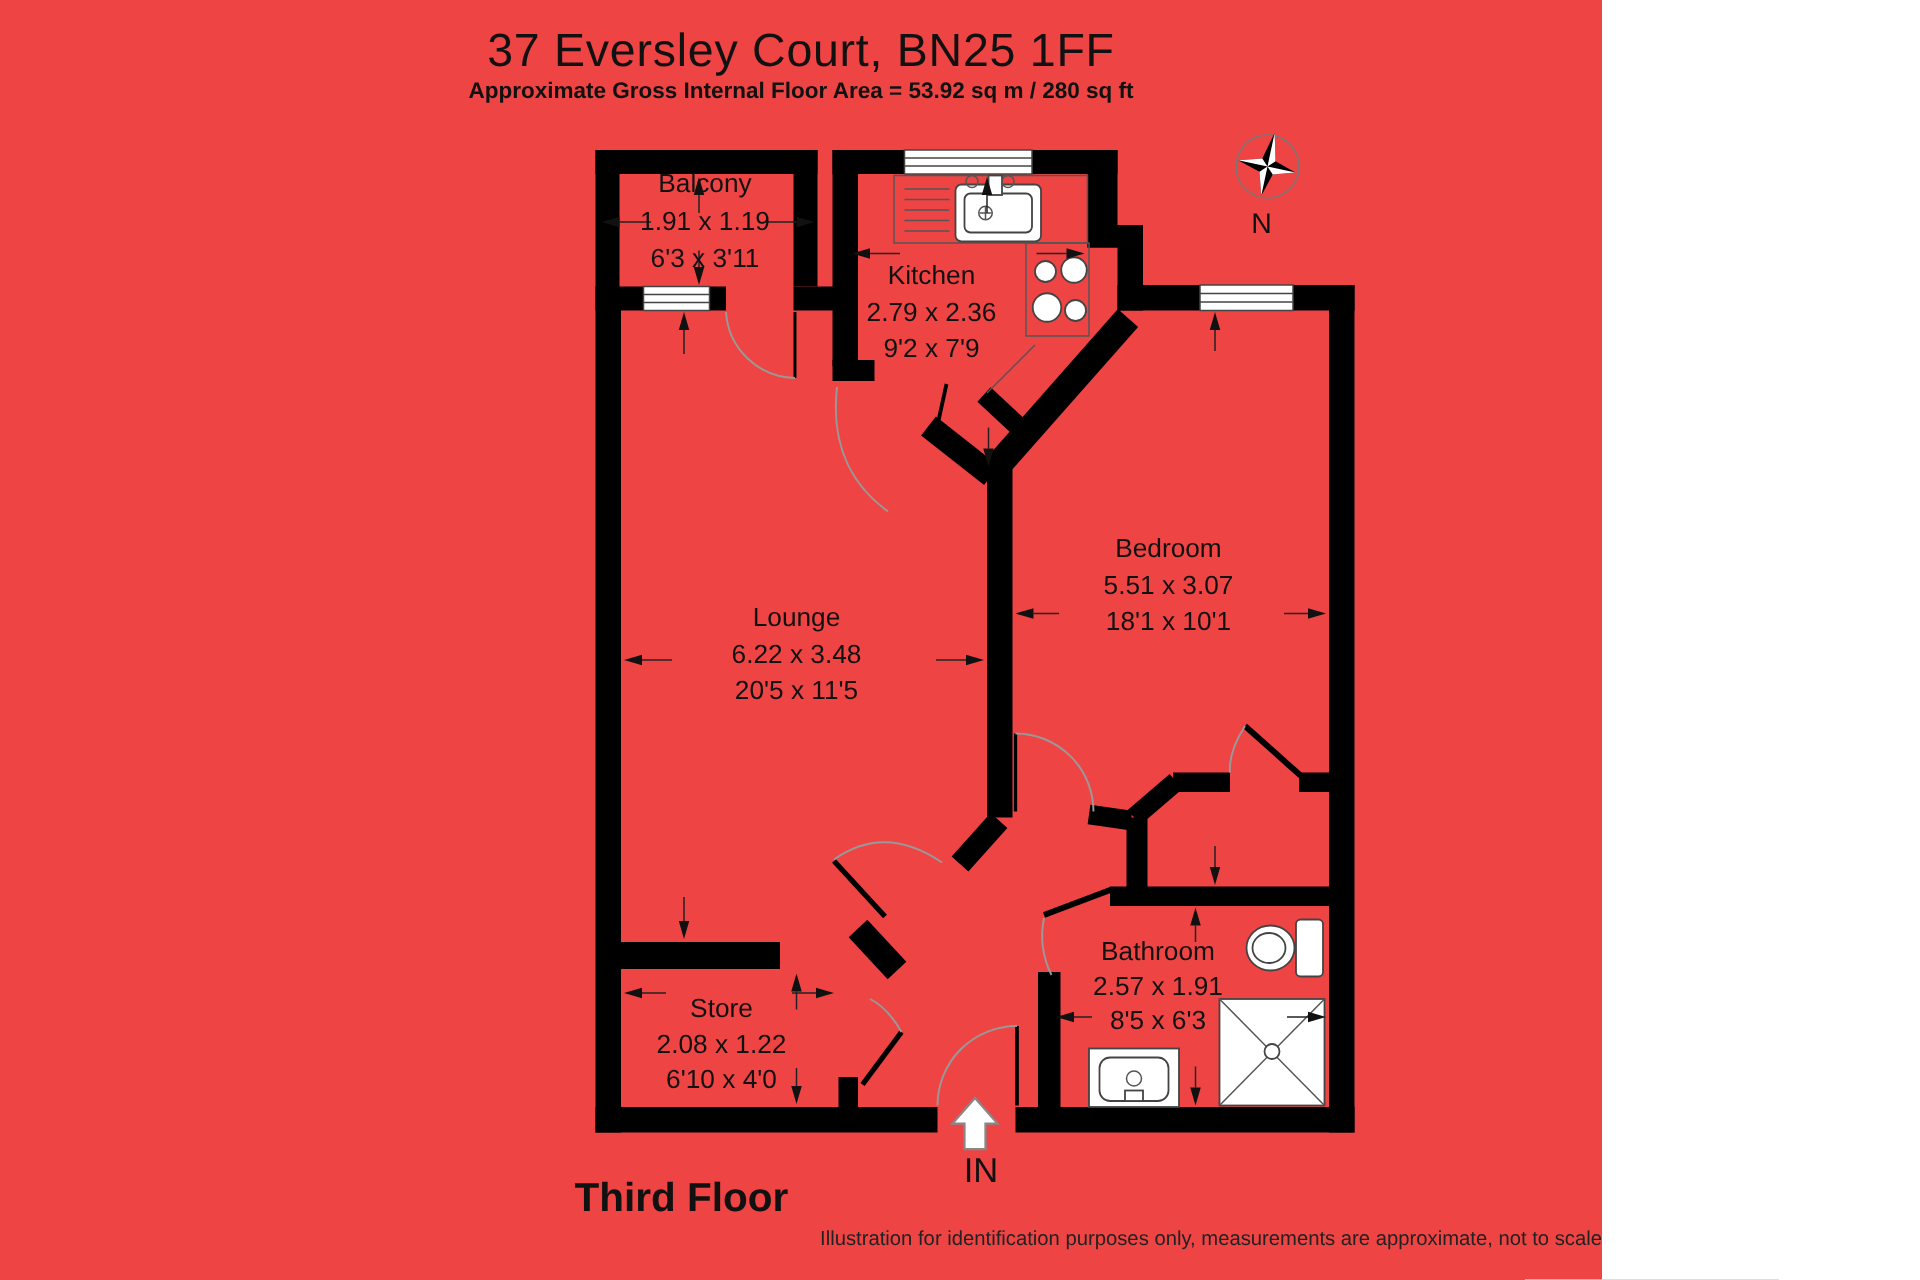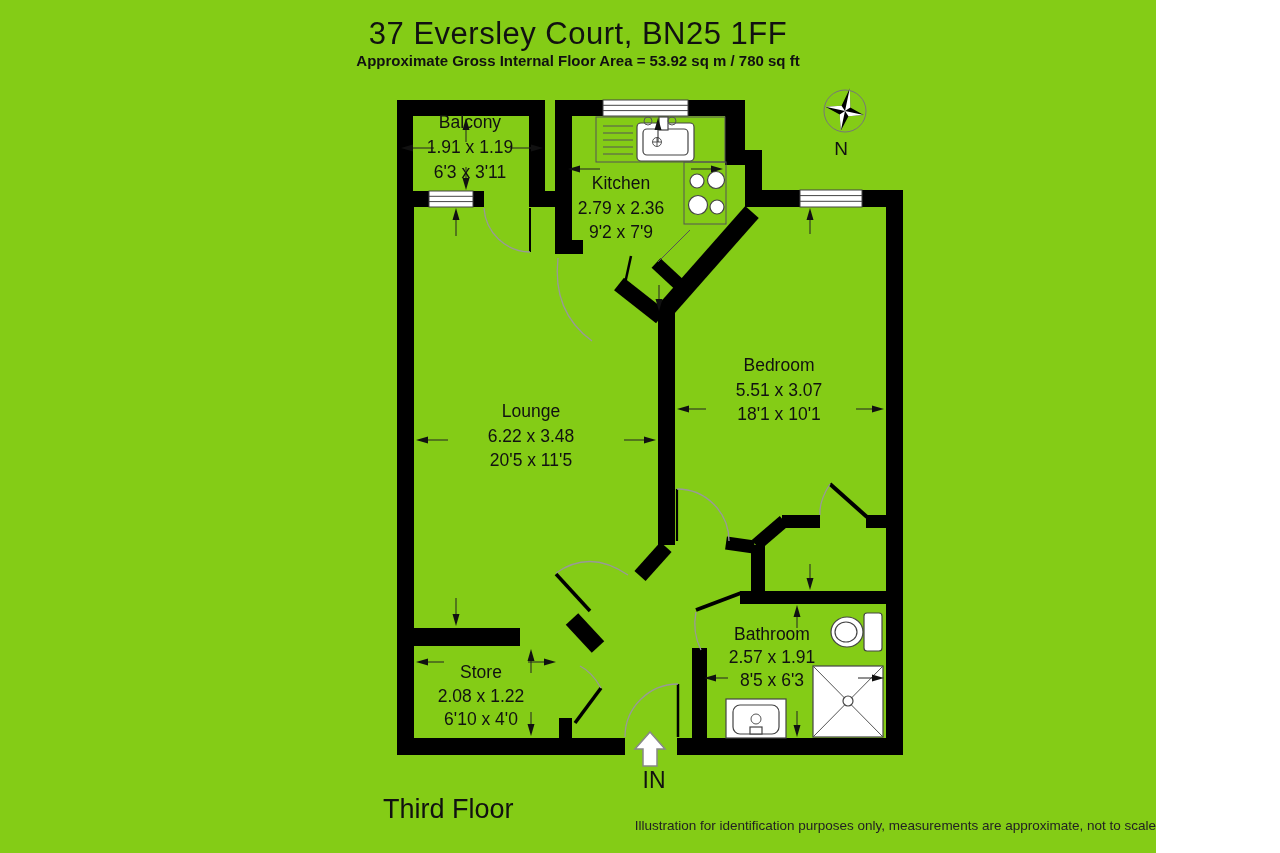--- a/index.html
+++ b/index.html
@@ -1,22 +1,22 @@
 <!DOCTYPE html>
 <html><head>
 <meta charset="utf-8">
 <style>
   html,body{margin:0;padding:0;background:#fff;width:1280px;height:853px;overflow:hidden;
     font-family:"Liberation Sans", sans-serif;color:#111;}
-  .page{position:relative;width:1156px;height:853px;background:#84cc16;}
+  .page{position:relative;width:1068px;height:853px;background:#ef4444;}
   .title{position:absolute;top:16px;left:0;width:100%;text-align:center;
     font-size:31px;font-weight:400;color:#111;letter-spacing:0.5px;}
   .subtitle{position:absolute;top:52px;left:0;width:100%;text-align:center;
     font-size:15px;font-weight:700;color:#111;}
-  .floor-label{position:absolute;top:783px;left:383px;font-size:27px;font-weight:400;color:#111;margin-top:11px;}
+  .floor-label{position:absolute;top:783px;left:383px;font-size:27px;font-weight:700;color:#111;}
   .disclaimer{position:absolute;top:818px;left:0;width:100%;text-align:right;
     font-size:13.5px;font-weight:400;color:#222;}
   svg{position:absolute;top:0;left:0;}
   svg text{font-family:"Liberation Sans", sans-serif;fill:#111;}
   .room-name,.room-dim{font-size:17.5px;}
   .wall{fill:#000;}
   .wline{stroke:#000;fill:none;}
   .arc{stroke:#999;stroke-width:1.3;fill:none;}
   .leaf{stroke:#000;fill:none;}
   .fix{stroke:#444;stroke-width:1.2;fill:#fff;}
@@ -24,21 +24,21 @@
   .dim{stroke:#222;stroke-width:1;}
   .dimhead{fill:#111;}
   .win{fill:#fff;stroke:#444;stroke-width:1;}
   .winline{stroke:#444;stroke-width:1;}
 </style>
 </head>
 <body>
 <div class="page">
 
 <div class="title">37 Eversley Court, BN25 1FF</div>
-<div class="subtitle">Approximate Gross Internal Floor Area = 53.92 sq m / 780 sq ft</div>
+<div class="subtitle">Approximate Gross Internal Floor Area = 53.92 sq m / 280 sq ft</div>
 
 <svg width="1280" height="853" viewBox="0 0 1280 853">
 
   <g>
 
     <rect class="wall" x="397" y="191" width="17" height="564"></rect>
     <rect class="wall" x="397" y="738" width="228" height="17"></rect>
     <rect class="wall" x="677" y="738" width="226" height="17"></rect>
     <rect class="wall" x="886" y="190" width="17" height="565"></rect>
 

